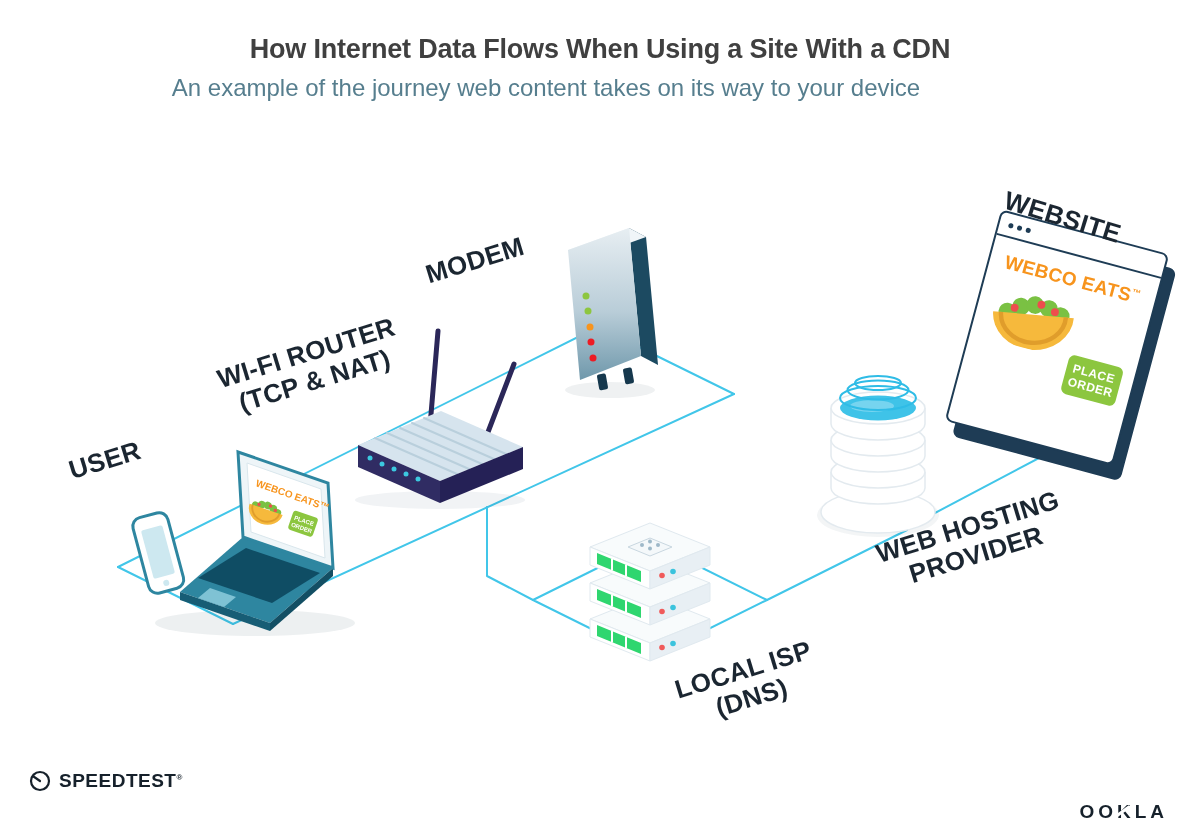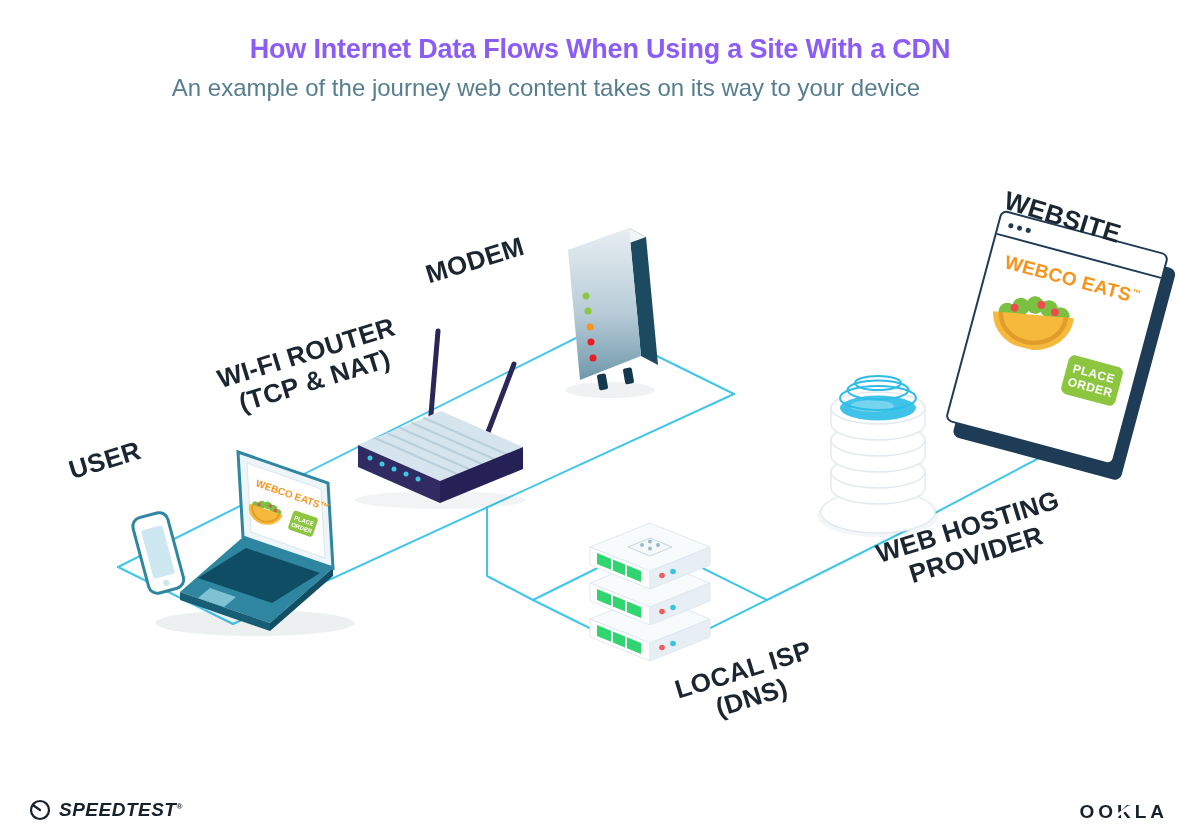--- a/index.html
+++ b/index.html
@@ -1,20 +1,20 @@
 <!DOCTYPE html>
 <html><head>
 <meta charset="utf-8">
 <style>
   html,body{margin:0;padding:0;background:#ffffff;}
   .stage{position:relative;width:1200px;height:836px;background:#ffffff;overflow:hidden;
          font-family:"Liberation Sans", sans-serif;}
   
   .title{position:absolute;left:0;top:34px;width:1200px;text-align:center;
-         font-size:27px;font-weight:700;color:#8b5cf6;letter-spacing:-0.2px;}
+         font-size:27px;font-weight:700;color:#404040;letter-spacing:-0.2px;}
   .subtitle{position:absolute;left:0;top:74px;width:1092px;text-align:center;
          font-size:24px;font-weight:400;color:#567e8e;}
   
   .node-label{position:absolute;font-weight:700;font-size:26px;color:#1b2631;
          text-align:center;line-height:1.12;white-space:nowrap;letter-spacing:.3px;
          transform:rotate(-17deg);transform-origin:center;}
   .node-label span{display:block;}
   .node-label.cw{transform:rotate(17deg);}
   .lbl-user{left:40px;top:446px;width:130px;}
   .lbl-wifi{left:188px;top:338px;width:245px;}
@@ -35,21 +35,21 @@
   .browser-dot{width:5px;height:5px;border-radius:50%;background:#1e3c55;}
   .browser-brand{margin-top:13px;text-align:center;color:#f7941d;font-weight:700;
            font-size:19px;letter-spacing:.3px;}
   .browser-brand sup{font-size:9px;}
   .browser-taco{position:absolute;left:13px;top:64px;width:88px;height:62px;}
   .browser-btn{position:absolute;right:12px;top:120px;width:56px;height:40px;background:#8cc63f;
            border-radius:6px;color:#fff;font-weight:700;font-size:12px;line-height:1.2;
            display:flex;flex-direction:column;align-items:center;justify-content:center;
            letter-spacing:.5px;}
   
-  .speedtest{position:absolute;left:28px;top:798px;display:flex;align-items:center;gap:7px;z-index:3;font-style:italic;}
+  .speedtest{position:absolute;left:28px;top:769px;display:flex;align-items:center;gap:7px;z-index:3;}
   .speedtest-text{font-size:19px;font-weight:700;color:#16212b;letter-spacing:.5px;}
   .speedtest-text sup{font-size:8px;}
   .ookla{position:absolute;right:32px;top:793px;font-size:19px;font-weight:600;
          color:#16212b;letter-spacing:4px;z-index:3;margin-top:8px;}
   .ookla .k{position:relative;display:inline-block;}
   .ookla .k::after{content:"";position:absolute;left:-3px;top:9px;width:17px;height:2.5px;
          background:#ffffff;transform:rotate(-36deg);}
 </style>
 </head>
 <body>

